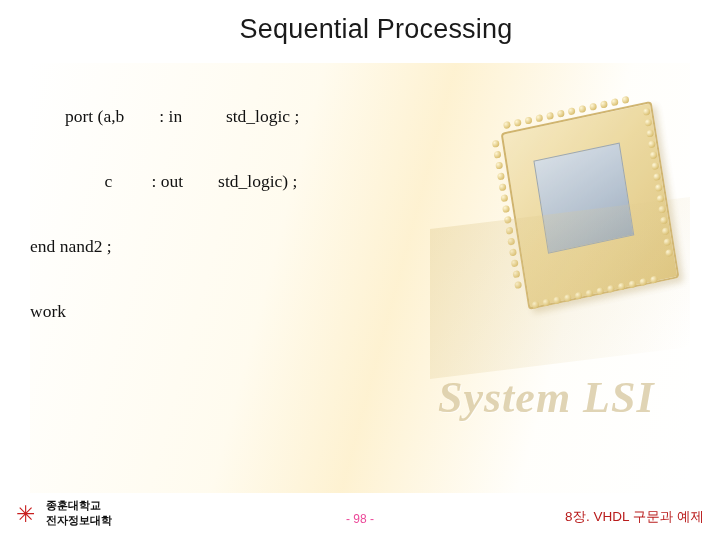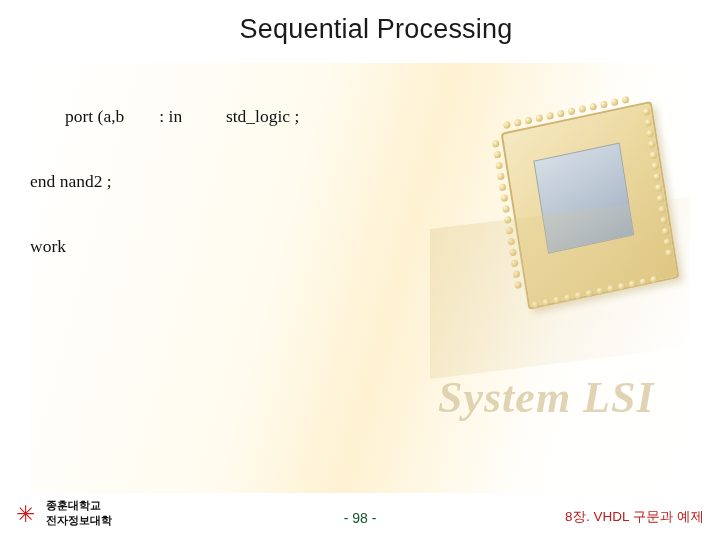--- a/index.html
+++ b/index.html
@@ -159,22 +159,22 @@
     color: #111;
     line-height: 15px;
   }
   .page-num {
     position: absolute;
     left: 0;
     bottom: 14px;
     width: 720px;
     text-align: center;
     font-family: "Liberation Sans", sans-serif;
-    font-size: 14px;
-    color: #14532d;
+    font-size: 12px;
+    color: #ec4899;
   }
   .chapter-label {
     position: absolute;
     right: 16px;
     bottom: 14px;
     font-family: "Liberation Sans", sans-serif;
     font-size: 13.5px;
     color: #b91c1c;
   }
 </style>
@@ -250,20 +250,21 @@
       <span class="pin"></span>
         <span class="pin"></span>
     </div>
   </div>
 
   <div class="chip-shadow"></div>
   <div class="watermark">System LSI</div>
 
   <div class="code">
     <span class="ln">        port (a,b        : in          std_logic ;</span>
+    <span class="ln">                 c         : out        std_logic) ;</span>
     <span class="ln">end nand2 ;</span>
     <span class="ln">work</span>
     
     
     
     
     
     
     
     

